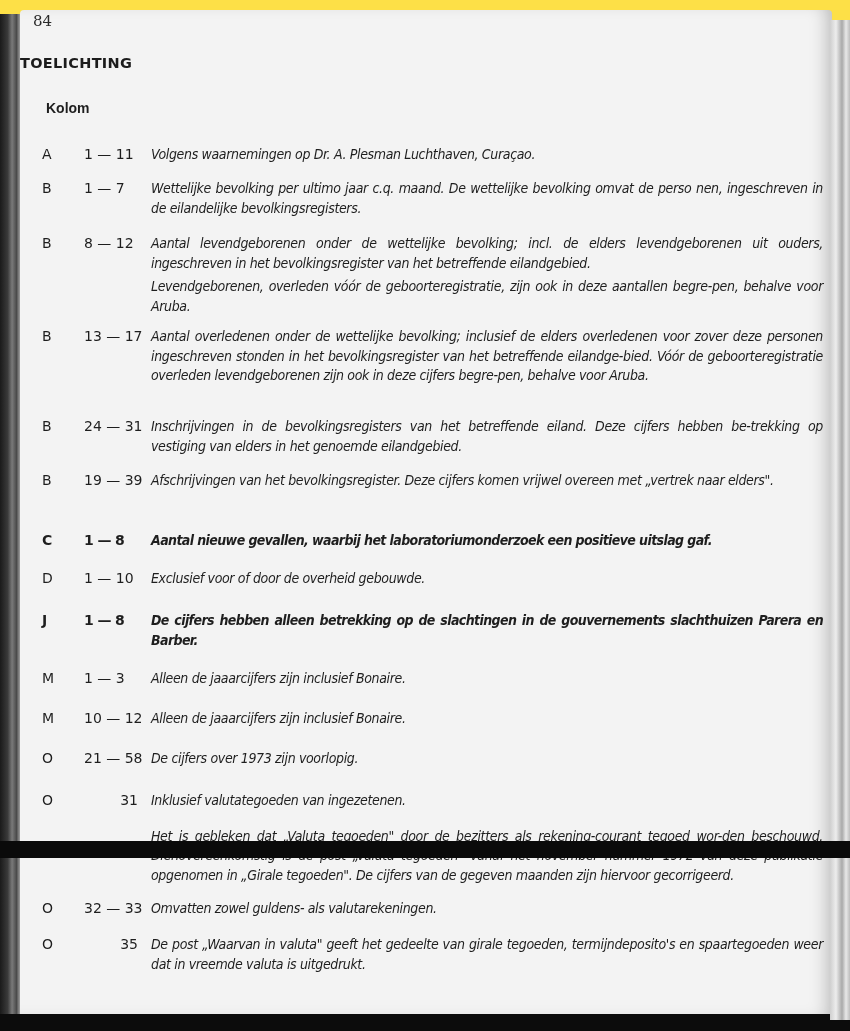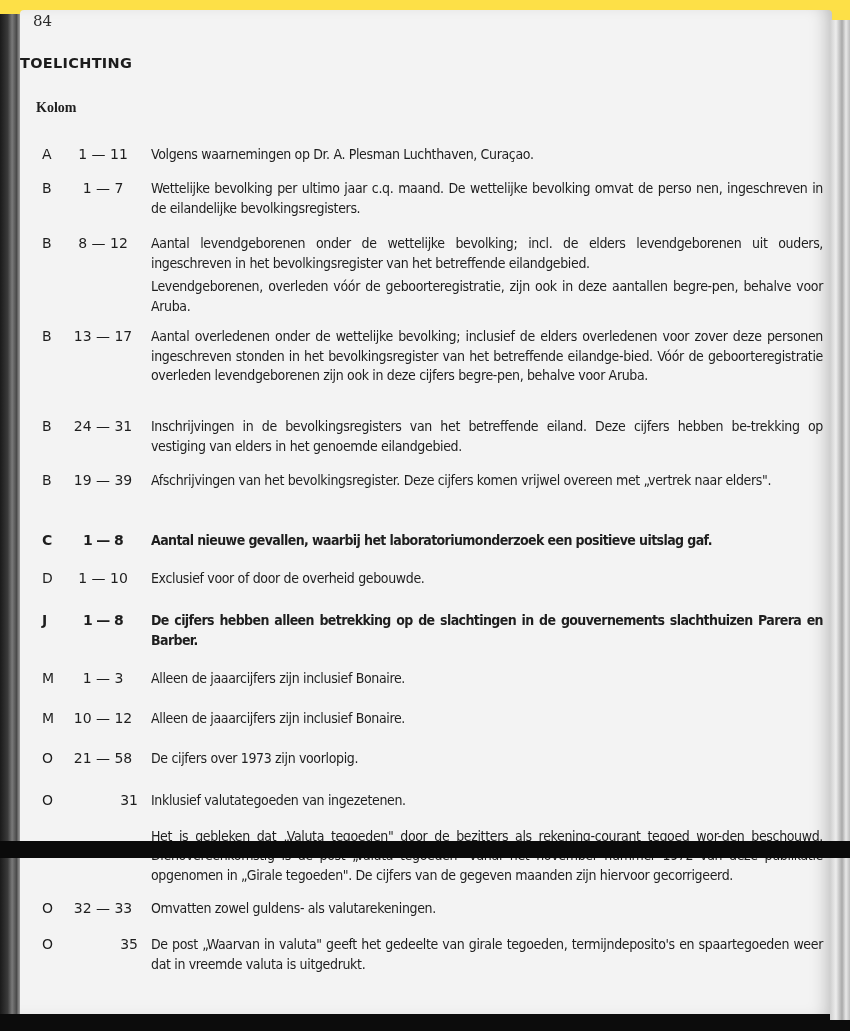--- a/index.html
+++ b/index.html
@@ -55,64 +55,65 @@
       font-family: "DejaVu Sans", sans-serif;
       font-weight: bold;
       font-size: 14.5px;
       letter-spacing: 0.3px;
       color: #1c1c1c;
       padding-left: 20px;
       box-sizing: border-box;
     }
     .kolom {
       position: absolute;
-      left: 36px;
+      left: 46px;
       top: 100px;
-      font-family: Liberation Serif, serif;
+      font-family: Liberation Sans, sans-serif;
       font-weight: bold;
       font-size: 14px;
       color: #1e1e1e;
     }
     .entry {
       position: absolute;
       left: 0;
       width: 850px;
       font-family: "DejaVu Sans", sans-serif;
       font-size: 14px;
       line-height: 19.5px;
       color: #1e1e1e;
     }
     .entry .sec {
       position: absolute;
       left: 42px;
       top: 0;
     }
     .entry .range {
       position: absolute;
-      left: 70px;
+      left: 84px;
       width: 66px;
       top: 0;
-      text-align: center;
+      text-align: left;
       white-space: nowrap;
     }
     .entry .range.left {
       text-align: right;
       left: 72px;
     }
     .entry .desc {
       position: absolute;
       left: 151px;
       width: 672px;
       top: 0;
       text-align: justify;
       font-stretch: condensed;
       letter-spacing: -0.35px;
     }
     .entry .desc p {
       margin: 0;
+      font-style: italic;
     }
     .entry .desc p + p {
       margin-top: 4px;
     }
     .entry.bold .sec, .entry.bold .range, .entry.bold .desc {
       font-weight: bold;
       letter-spacing: -0.6px;
     }
     .bottom-dark {
       position: absolute;

